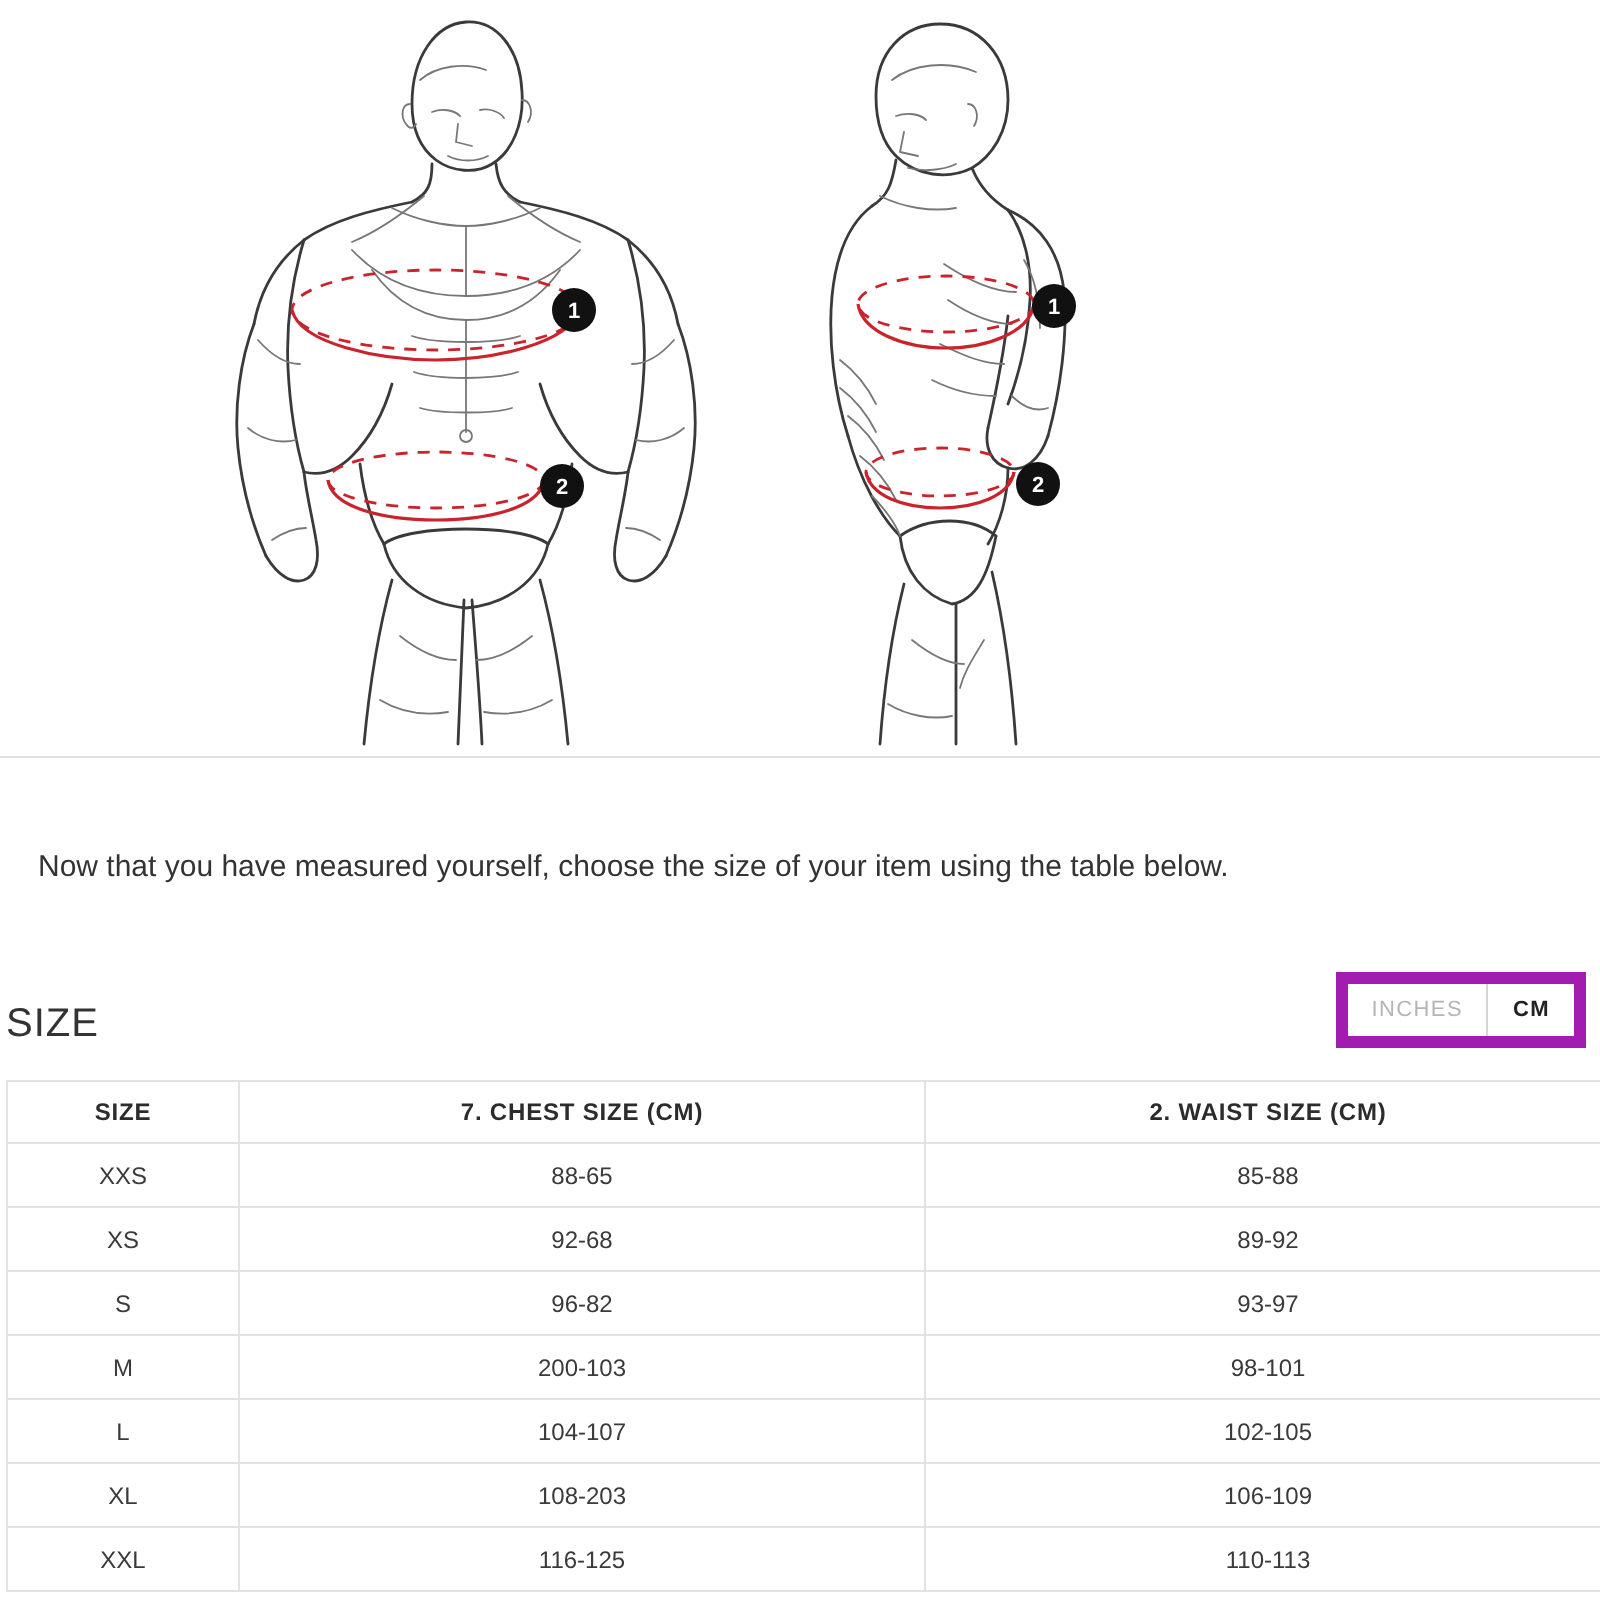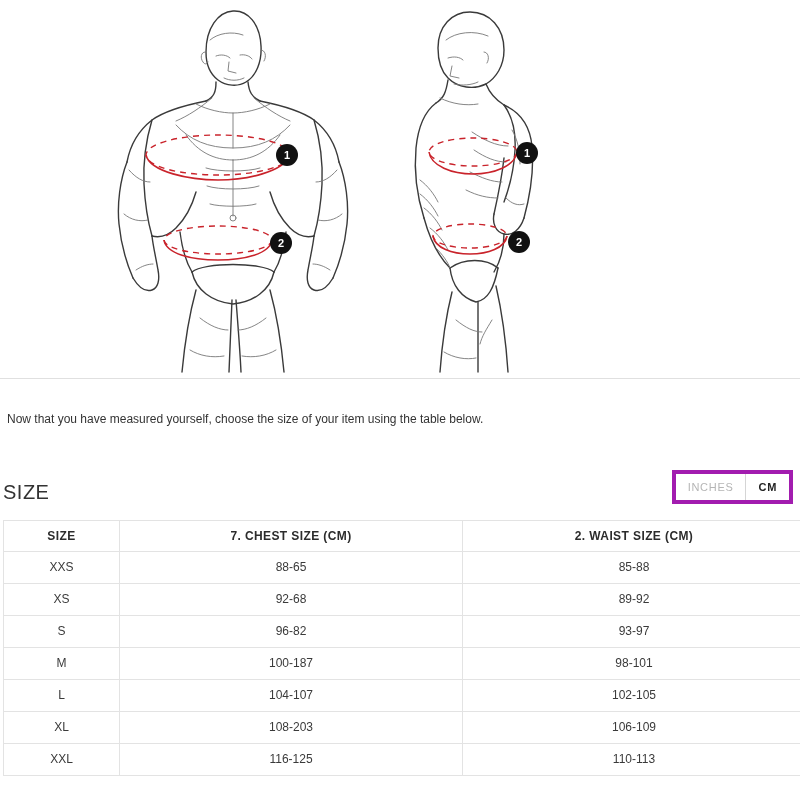--- a/index.html
+++ b/index.html
@@ -34,44 +34,44 @@
   }
 
   .divider {
     height: 1px;
     background: #e0e0e0;
     margin: 0 0 0 0;
     width: 800px;
   }
 
   .intro {
-    font-size: 12px;
+    font-size: 15px;
     color: #333333;
     padding: 28px 0 0 0;
-    margin: 4px;
+    margin: 16px;
     line-height: 1.4;
   }
 
   .size-header {
     display: flex;
     align-items: flex-end;
     justify-content: space-between;
     margin-top: 42px;
     margin-bottom: 16px;
     padding-right: 4px;
   }
   .size-title {
     font-size: 20px;
     letter-spacing: 0.5px;
     color: #333333;
     font-weight: 400;
   }
   .unit-toggle {
     display: flex;
-    border: 4px solid #a21caf;
+    border: 6px solid #a21caf;
     height: 26px;
     align-items: stretch;
   }
   .unit-btn {
     display: flex;
     align-items: center;
     justify-content: center;
     padding: 0 12px;
     font-size: 11px;
     letter-spacing: 0.7px;
@@ -341,21 +341,21 @@
           <td>92-68</td>
           <td>89-92</td>
         </tr>
         <tr>
           <td>S</td>
           <td>96-82</td>
           <td>93-97</td>
         </tr>
         <tr>
           <td>M</td>
-          <td>100-187</td>
+          <td>200-103</td>
           <td>98-101</td>
         </tr>
         <tr>
           <td>L</td>
           <td>104-107</td>
           <td>102-105</td>
         </tr>
         <tr>
           <td>XL</td>
           <td>108-203</td>

